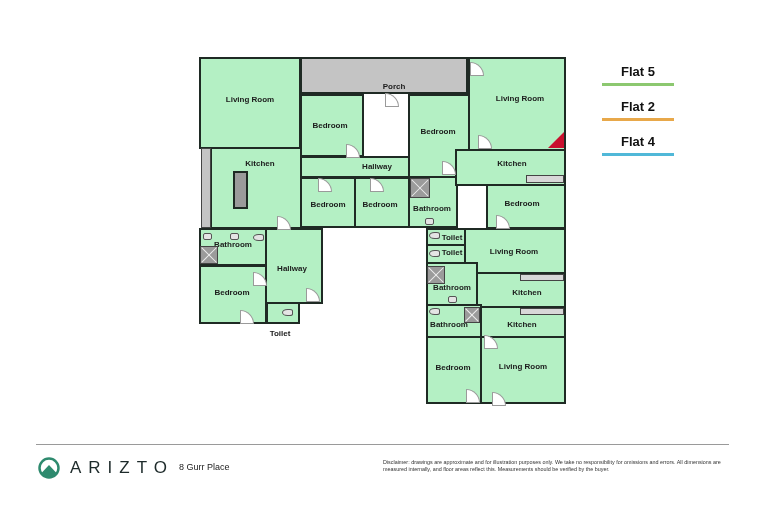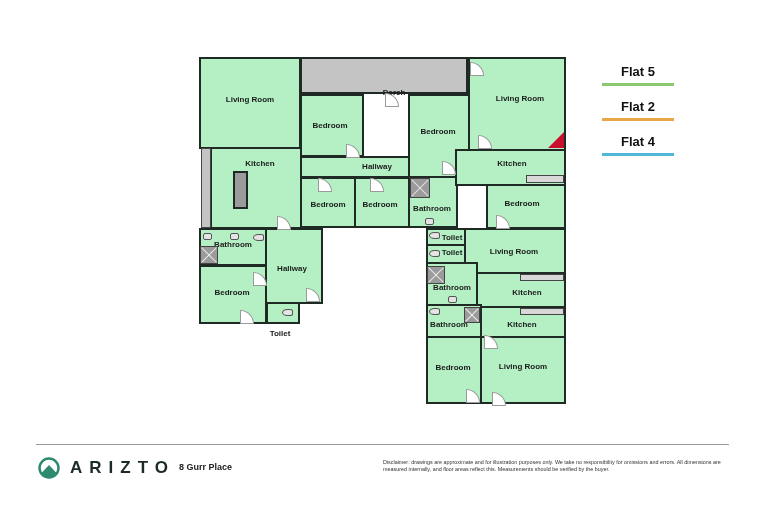--- a/index.html
+++ b/index.html
@@ -59,22 +59,22 @@
     position: absolute; width: 0; height: 0;
     border-left: 16px solid transparent;
     border-bottom: 16px solid #c8102e;
   }
   .legend { position: absolute; left: 600px; top: 60px; width: 76px; }
   .legend-item { position: relative; height: 35px; text-align: center; }
   .legend-label { font-weight: bold; font-size: 13px; color: #111; display: block; padding-top: 4px; }
   .legend-line { position: absolute; left: 2px; right: 2px; top: 23px; height: 3px; }
   .footer-rule { position: absolute; left: 36px; top: 444px; width: 693px; height: 1px; background: #9a9a9a; }
   .logo { position: absolute; left: 38px; top: 457px; width: 22px; height: 22px; }
-  .brand { position: absolute; left: 70px; top: 458px; font-size: 17px; letter-spacing: 7px; color: #1d2a2a; font-weight: bold; }
-  .address { position: absolute; left: 179px; top: 462px; font-size: 9px; color: #222; font-weight: bold; }
+  .brand { position: absolute; left: 70px; top: 458px; font-size: 17px; letter-spacing: 7px; color: #1d2a2a; font-weight: normal; }
+  .address { position: absolute; left: 179px; top: 462px; font-size: 9px; color: #222; font-weight: normal; }
   .disclaimer { position: absolute; left: 383px; top: 459px; width: 350px; font-size: 5.4px; color: #333; line-height: 7px; }
 </style>
 </head>
 <body>
 
 <div class="plan" id="plan">
 
 <div class="room" style="left: 199px; top: 57px; width: 102px; height: 92px;"></div>
     <div class="room" style="left: 210px; top: 147px; width: 92px; height: 82px;"></div>
     <div class="room porch" style="left: 300px; top: 57px; width: 168px; height: 37px;"></div>
@@ -95,21 +95,21 @@
     <div class="room" style="left: 426px; top: 244px; width: 40px; height: 20px;"></div>
     <div class="room" style="left: 464px; top: 228px; width: 102px; height: 46px;"></div>
     <div class="room" style="left: 426px; top: 262px; width: 52px; height: 44px;"></div>
     <div class="room" style="left: 476px; top: 272px; width: 90px; height: 36px;"></div>
     <div class="room" style="left: 426px; top: 304px; width: 56px; height: 34px;"></div>
     <div class="room" style="left: 480px; top: 306px; width: 86px; height: 32px;"></div>
     <div class="room" style="left: 426px; top: 336px; width: 56px; height: 68px;"></div>
     <div class="room" style="left: 480px; top: 336px; width: 86px; height: 68px;"></div>
     <div class="room-label" style="left: 250px; top: 99px;">Living Room</div>
     <div class="room-label" style="left: 260px; top: 163px;">Kitchen</div>
-    <div class="room-label" style="left: 380px; top: 92px; padding-left: 28px;">Porch</div>
+    <div class="room-label" style="left: 380px; top: 86px; padding-left: 28px;">Porch</div>
     <div class="room-label" style="left: 330px; top: 125px;">Bedroom</div>
     <div class="room-label" style="left: 377px; top: 166px;">Hallway</div>
     <div class="room-label" style="left: 328px; top: 204px;">Bedroom</div>
     <div class="room-label" style="left: 380px; top: 204px;">Bedroom</div>
     <div class="room-label" style="left: 438px; top: 131px;">Bedroom</div>
     <div class="room-label" style="left: 432px; top: 208px;">Bathroom</div>
     <div class="room-label" style="left: 520px; top: 98px;">Living Room</div>
     <div class="room-label" style="left: 512px; top: 163px;">Kitchen</div>
     <div class="room-label" style="left: 522px; top: 203px;">Bedroom</div>
     <div class="room-label" style="left: 233px; top: 244px;">Bathroom</div>

